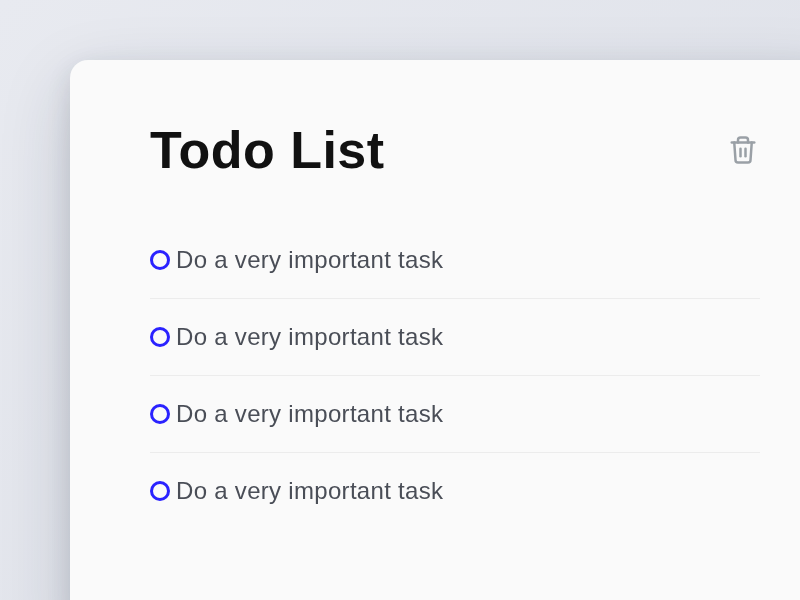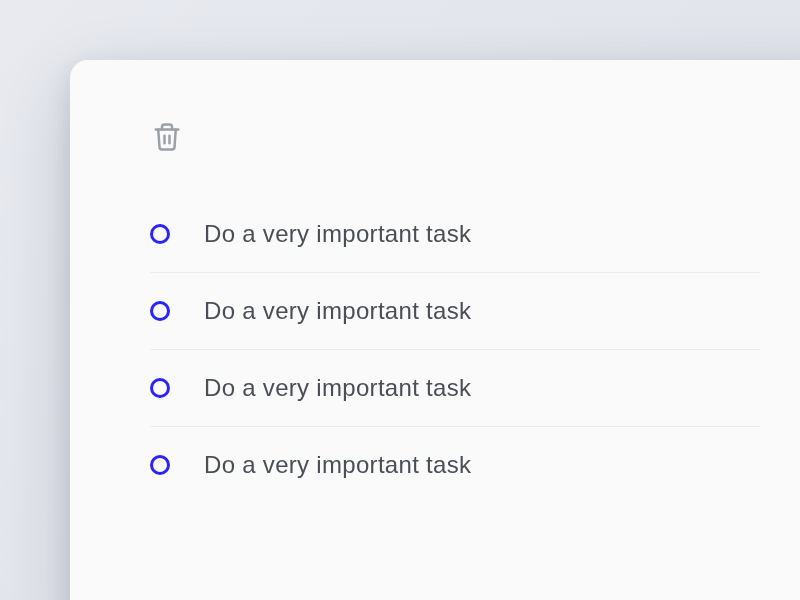--- a/index.html
+++ b/index.html
@@ -38,21 +38,21 @@
     color: #9aa0a6;
     cursor: pointer;
     display: flex;
     align-items: center;
     justify-content: center;
   }
   .list { }
   .item {
     display: flex;
     align-items: center;
-    gap: 34px;
+    gap: 6px;
     padding: 24px 0 24px 0;
     border-bottom: 1px solid #ececec;
   }
   .item:last-child { border-bottom: none; }
   .radio {
     width: 20px;
     height: 20px;
     border: 3px solid #2a22ff;
     border-radius: 50%;
     flex-shrink: 0;
@@ -63,20 +63,21 @@
     font-weight: 400;
     color: #4a4e57;
     letter-spacing: 0.3px;
   }
 </style>
 </head>
 <body>
 
 <div class="card">
   <div class="header">
+    <h1 class="title">Todo List</h1>
     <div class="trash">
       <svg width="30" height="32" viewBox="0 0 24 24" fill="none" stroke="currentColor" stroke-width="2" stroke-linecap="round" stroke-linejoin="round">
         <polyline points="3 6 5 6 21 6"></polyline>
         <path d="M19 6l-1 14a2 2 0 0 1-2 2H8a2 2 0 0 1-2-2L5 6"></path>
         <path d="M8 6V4a2 2 0 0 1 2-2h4a2 2 0 0 1 2 2v2"></path>
         <line x1="10" y1="11" x2="10" y2="17"></line>
         <line x1="14" y1="11" x2="14" y2="17"></line>
       </svg>
     </div>
   </div>

